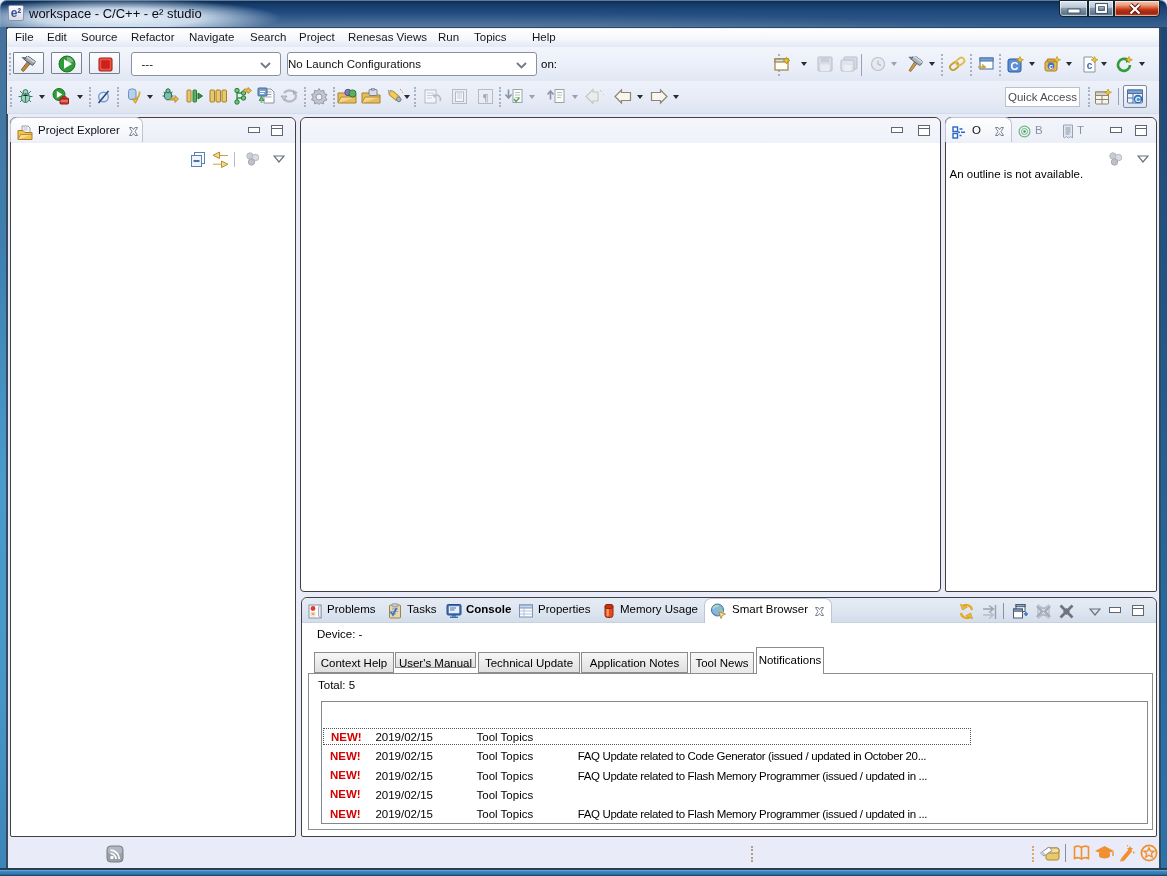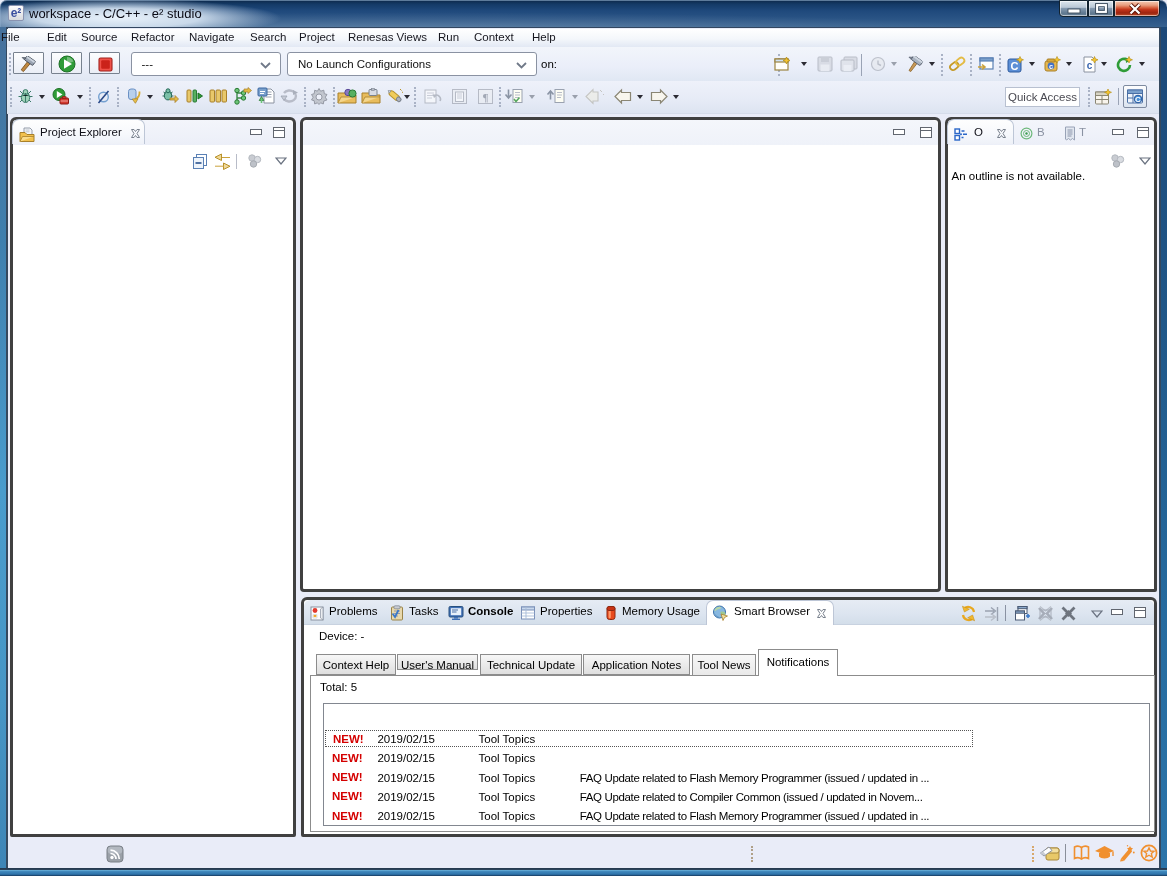--- a/index.html
+++ b/index.html
@@ -33,21 +33,21 @@
 
 #tb1{left:7px;top:46.5px;width:1151.5px;height:34.5px;background:linear-gradient(180deg,#f2f5fb 0%,#eaeef9 60%,#e0e7f3 100%)}
 #tb2{left:7px;top:81px;width:1151.5px;height:33px;background:linear-gradient(180deg,#eef1fa 0%,#e6ebf6 60%,#dde4f1 100%);border-bottom:1px solid #d5dcEA}
 .tbtn{position:absolute;top:5px;height:22px;background:linear-gradient(180deg,#fcfdfe,#eaeef6);border:1px solid #78828f;border-radius:1px}
 .combo{position:absolute;top:5.5px;height:24px;background:#fff;border:1px solid #8a92a2;border-radius:3px;line-height:22px;color:#111}
 .sepd{position:absolute;width:2px;border-left:2px dotted #a9b2c5}
 .sepl{position:absolute;width:1px;background:#9aa3b5}
 .dar{position:absolute;width:0;height:0;border-left:3.5px solid transparent;border-right:3.5px solid transparent;border-top:4px solid #2b2b33}
 .darg{position:absolute;width:0;height:0;border-left:3.5px solid transparent;border-right:3.5px solid transparent;border-top:4px solid #9aa0ac}
 
-.panel{position:absolute;background:#fff;border:3px solid #404040;border-radius:6px 6px 2px 2px}
+.panel{position:absolute;background:#fff;border:1px solid #404040;border-radius:6px 6px 2px 2px}
 .tabstrip{position:absolute;left:0;top:0;right:0;height:25px;border-radius:6px 6px 0 0;background:linear-gradient(180deg,#f3f5fb 0%,#eceff8 100%)}
 .seltab{position:absolute;background:linear-gradient(180deg,#fefefe 0%,#f6f8fc 60%,#eef1f8 100%);border:1px solid #bdc6d6;border-bottom:none;border-radius:7px 7px 0 0}
 
 .mmin{position:absolute;width:11.5px;height:6px;border:1.4px solid #61666f;background:#fff}
 .mmax{position:absolute;width:11.5px;height:11px;border:1.4px solid #61666f;background:#fff}
 .mmax:before{content:"";position:absolute;left:0;right:0;top:1.7px;height:1.4px;background:#61666f}
 
 .wtab{position:absolute;background:linear-gradient(180deg,#f7f7f7 0%,#ececec 45%,#dfdfdf 100%);border:1px solid #8c8c8c;color:#000;text-align:center}
 #ntable{position:absolute;border:1px solid #828790;background:#fff}
 .hsep{position:absolute;top:3px;width:1px;height:20px;background:#e0e3e8}
@@ -78,30 +78,30 @@
       <rect x="3.7" y="3.7" width="5.6" height="3.6" fill="none" stroke="#3c4c5c" stroke-width=".8"></rect>
     </svg>
   <svg class="abs" style="left:69px;top:2.5px" width="14" height="12" viewBox="0 0 14 12">
       <path d="M2.5 1.5 L11.5 10.5 M11.5 1.5 L2.5 10.5" stroke="#5c1608" stroke-width="4"></path>
       <path d="M2.5 1.5 L11.5 10.5 M11.5 1.5 L2.5 10.5" stroke="#fff" stroke-width="2.2"></path>
     </svg>
 </div>
 
 <div class="abs" id="menubar"></div>
 <div class="abs" id="mitems" style="left:0;top:29px;width:1167px;height:18px">
-  <span class="mi" style="left:1px">File</span>
+  <span class="mi" style="left:15px">File</span>
   <span class="mi" style="left:47px">Edit</span>
   <span class="mi" style="left:81px">Source</span>
   <span class="mi" style="left:131px">Refactor</span>
   <span class="mi" style="left:189px">Navigate</span>
   <span class="mi" style="left:250px">Search</span>
   <span class="mi" style="left:299px">Project</span>
   <span class="mi" style="left:348px">Renesas Views</span>
   <span class="mi" style="left:438px">Run</span>
-  <span class="mi" style="left:474px">Context</span>
+  <span class="mi" style="left:474px">Topics</span>
   <span class="mi" style="left:532px">Help</span>
 </div>
 
 <div class="abs" id="tb1"></div>
 <div class="abs" id="tb2"></div>
 
 <div class="abs" style="left:0;top:0;width:1167px;height:114px" id="tb1c">
  <div class="sepd" style="left:8.5px;top:53px;height:22px"></div>
  <div class="tbtn" style="left:13px;top:52px;width:31px">
   <svg class="abs" style="left:6px;top:2.5px" width="18" height="17" viewBox="0 0 18 17">
@@ -125,21 +125,21 @@
   <svg class="abs" style="left:8px;top:3.5px" width="15" height="15" viewBox="0 0 15 15">
         <rect x="1" y="1" width="13" height="13" rx="1.6" fill="#ef5149" stroke="#a2231d" stroke-width="1.1"></rect>
         <rect x="3.2" y="3.2" width="8.6" height="8.6" rx="1" fill="#cb221a"></rect>
       </svg>
  </div>
  <div class="combo" style="left:130.5px;top:52px;width:150px"><span style="margin-left:10px">---</span>
   <svg class="abs" style="right:9px;top:9px" width="11" height="7" viewBox="0 0 11 7">
         <path d="M1 1 L5.5 5.5 L10 1" fill="none" stroke="#707988" stroke-width="1.8"></path>
       </svg>
  </div>
- <div class="combo" style="left:287px;top:52px;width:250px"><span style="margin-left:10px">No Launch Configurations</span>
+ <div class="combo" style="left:287px;top:52px;width:250px"><span style="margin-left:0">No Launch Configurations</span>
   <svg class="abs" style="right:9px;top:9px" width="11" height="7" viewBox="0 0 11 7">
         <path d="M1 1 L5.5 5.5 L10 1" fill="none" stroke="#707988" stroke-width="1.8"></path>
       </svg>
  </div>
  <div class="abs" style="left:541px;top:58px">on:</div>
  <div class="sepd" style="left:778px;top:54px;height:22px"></div>
  <svg class="abs" style="left:774px;top:56px" width="17" height="16" viewBox="0 0 17 16">
       <rect x="1" y="3" width="13" height="11" fill="#fffef8" stroke="#9c8440" stroke-width="1.2"></rect>
       <rect x="1" y="3" width="13" height="3" fill="#cfe2f4" stroke="#9c8440" stroke-width="1.2"></rect>
       <path d="M12.5 1 L13.6 3.4 L16 4.5 L13.6 5.6 L12.5 8 L11.4 5.6 L9 4.5 L11.4 3.4 Z" fill="#f4c430" stroke="#b08a10" stroke-width=".7"></path>
@@ -535,45 +535,45 @@
     </svg>
  <div class="mmin" style="left:807px;top:9px"></div>
  <div class="mmax" style="left:830px;top:7px"></div>
 
  <span class="abs" style="left:15px;top:30px">Device: -</span>
  <div class="wtab" style="left:12px;top:54px;width:80px;height:21px;line-height:20px">Context Help</div>
  <div class="wtab" style="left:93px;top:54px;width:81px;height:16px;line-height:20px">User's Manual</div>
  <div class="wtab" style="left:176px;top:54px;width:102px;height:21px;line-height:20px">Technical Update</div>
  <div class="wtab" style="left:279px;top:54px;width:107px;height:21px;line-height:20px">Application Notes</div>
  <div class="wtab" style="left:388px;top:54px;width:64px;height:37px;line-height:20px">Tool News</div>
- <div class="wtab" style="left:454px;top:49px;width:80px;height:27px;background:#fff;border-bottom:none;z-index:3;line-height:24px">Notifications</div>
+ <div class="wtab" style="left:454px;top:49px;width:68px;height:27px;background:#fff;border-bottom:none;z-index:3;line-height:24px">Notifications</div>
  <div class="abs" style="left:6px;top:75px;width:845px;height:156.6px;background:#fff;border:1px solid #8c8c8c;z-index:1"></div>
  <span class="abs" style="left:16px;top:80.5px;z-index:2">Total: 5</span>
  <div class="abs" id="ntable" style="left:19px;top:103px;width:827px;height:123.4px;z-index:2">
    <div class="trow" style="top:25.6px;border:1px dotted #555;height:17.2px;right:auto;width:648px">
      <span class="newi" style="top:2px">NEW!</span>
         <span class="abs" style="left:51.4px;top:2.5px">2019/02/15</span>
         <span class="abs" style="left:152.5px;top:2.5px">Tool Topics</span>
    </div>
    <div class="trow" style="top:44.8px">
      <span class="newi">NEW!</span>
         <span class="abs" style="left:52.4px;top:3.5px">2019/02/15</span>
         <span class="abs" style="left:153.5px;top:3.5px">Tool Topics</span>
+        <span class="abs" style="left:254.7px;top:3.5px;letter-spacing:-0.35px">FAQ Update related to Code Generator (issued / updated in October 20...</span>
    </div>
    <div class="trow" style="top:64.1px">
      <span class="newi">NEW!</span>
         <span class="abs" style="left:52.4px;top:3.5px">2019/02/15</span>
         <span class="abs" style="left:153.5px;top:3.5px">Tool Topics</span>
         <span class="abs" style="left:254.7px;top:3.5px;letter-spacing:-0.35px">FAQ Update related to Flash Memory Programmer (issued / updated in ...</span>
    </div>
    <div class="trow" style="top:83.4px">
      <span class="newi">NEW!</span>
         <span class="abs" style="left:52.4px;top:3.5px">2019/02/15</span>
         <span class="abs" style="left:153.5px;top:3.5px">Tool Topics</span>
-        <span class="abs" style="left:254.7px;top:3.5px;letter-spacing:-0.35px">FAQ Update related to Compiler Common (issued / updated in Novem...</span>
    </div>
    <div class="trow" style="top:102.7px">
      <span class="newi">NEW!</span>
         <span class="abs" style="left:52.4px;top:3.5px">2019/02/15</span>
         <span class="abs" style="left:153.5px;top:3.5px">Tool Topics</span>
         <span class="abs" style="left:254.7px;top:3.5px;letter-spacing:-0.35px">FAQ Update related to Flash Memory Programmer (issued / updated in ...</span>
    </div>
  </div>
 </div>
 

